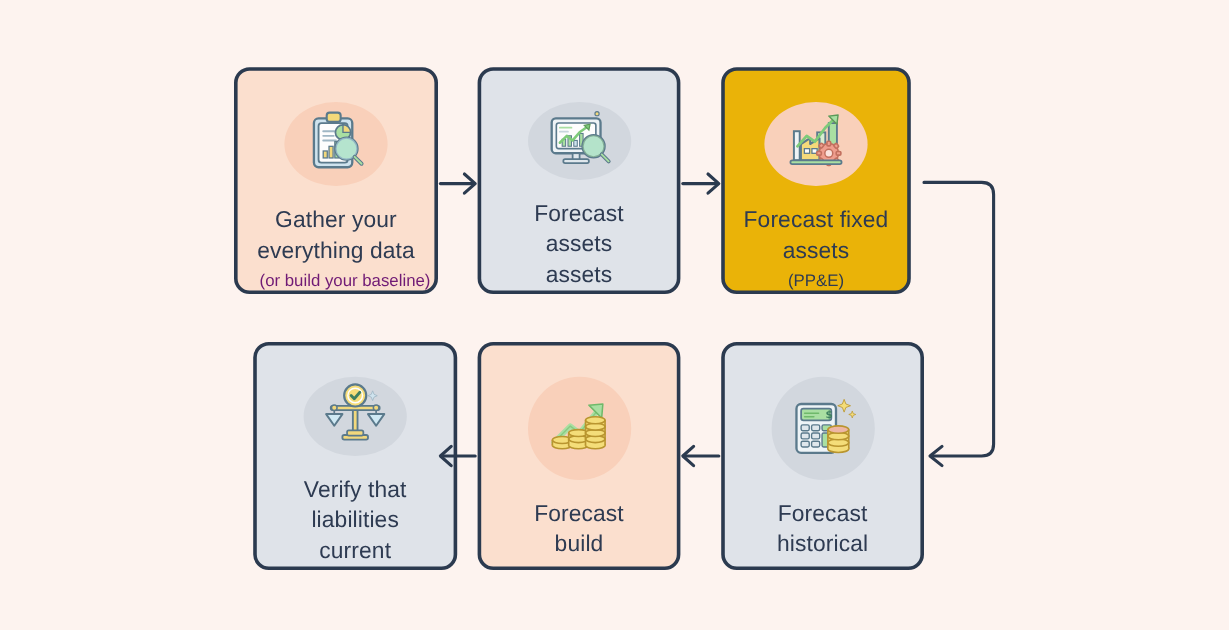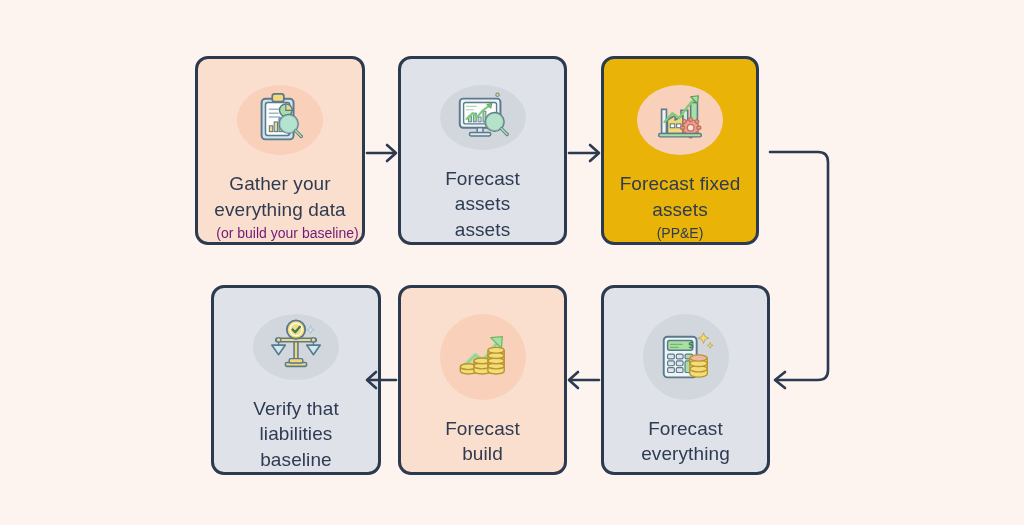--- a/index.html
+++ b/index.html
@@ -190,21 +190,21 @@
         <circle cx="32" cy="14" r="9.5" fill="#f6dd79" stroke="#5b7a8c" stroke-width="1.9"></circle>
         <circle cx="32" cy="14" r="6.3" fill="none" stroke="#fdfdfd" stroke-width="1.3"></circle>
         <path d="M28.5 14 L31.2 16.8 L36 11.2" fill="none" stroke="#3e7f5f" stroke-width="2.4" stroke-linecap="round" stroke-linejoin="round"></path>
 
         <path d="M47 10 L48.2 13 L51 14.2 L48.2 15.4 L47 18.4 L45.8 15.4 L43 14.2 L45.8 13 Z" fill="#cfe3ee" stroke="#9fb6c4" stroke-width=".7"></path>
       </svg>
     </div>
     <div class="node-label" style="color: rgb(46, 59, 82);">
       <span>Verify that</span><br>
       <span>liabilities</span><br>
-      <span>baseline</span>
+      <span>current</span>
     </div>
   </div>
 
   <div class="node peach" style="left: 398px; top: 285px; width: 169px; height: 190px; border-color: rgb(43, 58, 79); background: rgb(251, 223, 206);">
     <div class="icon-wrap" style="background: rgb(249, 208, 186);">
       <svg viewBox="0 0 64 64">
 
         <polyline points="10,44 24,30 32,36 48,16" stroke="#a9dfa2" stroke-width="4.6" fill="none" stroke-linecap="round" stroke-linejoin="round"></polyline>
         <polyline points="10,44 24,30 32,36 48,16" stroke="#6fb96a" stroke-width="1.2" fill="none" stroke-linecap="round" stroke-linejoin="round" opacity=".55"></polyline>
         <path d="M40 12 L52 11 L51 23 Z" fill="#a9dfa2" stroke="#6fb96a" stroke-width="1.3" stroke-linejoin="round"></path>
@@ -274,21 +274,21 @@
           <line x1="36" y1="33" x2="36" y2="49.5"></line>
           <line x1="54" y1="33" x2="54" y2="49.5"></line>
         </g>
 
         <path d="M50 7 L51.5 11 L55.5 12.5 L51.5 14 L50 18 L48.5 14 L44.5 12.5 L48.5 11 Z" fill="#f4dd79" stroke="#b9952f" stroke-width=".7"></path>
         <path d="M57 17 L57.8 19.2 L60 20 L57.8 20.8 L57 23 L56.2 20.8 L54 20 L56.2 19.2 Z" fill="#f4dd79" stroke="#b9952f" stroke-width=".6"></path>
       </svg>
     </div>
     <div class="node-label" style="color: rgb(46, 59, 82);">
       <span>Forecast</span><br>
-      <span>everything</span>
+      <span>historical</span>
     </div>
   </div>
 
   <svg class="conn" style="left:365px;top:137px;width:35px;height:32px;" viewBox="0 0 35 32">
     <line x1="2" y1="16" x2="30" y2="16" stroke="#2b3a4f"></line>
     <polyline points="22,8 31,16 22,24" stroke="#2b3a4f"></polyline>
   </svg>
 
   <svg class="conn" style="left:567px;top:137px;width:36px;height:32px;" viewBox="0 0 36 32">
     <line x1="2" y1="16" x2="31" y2="16" stroke="#2b3a4f"></line>

